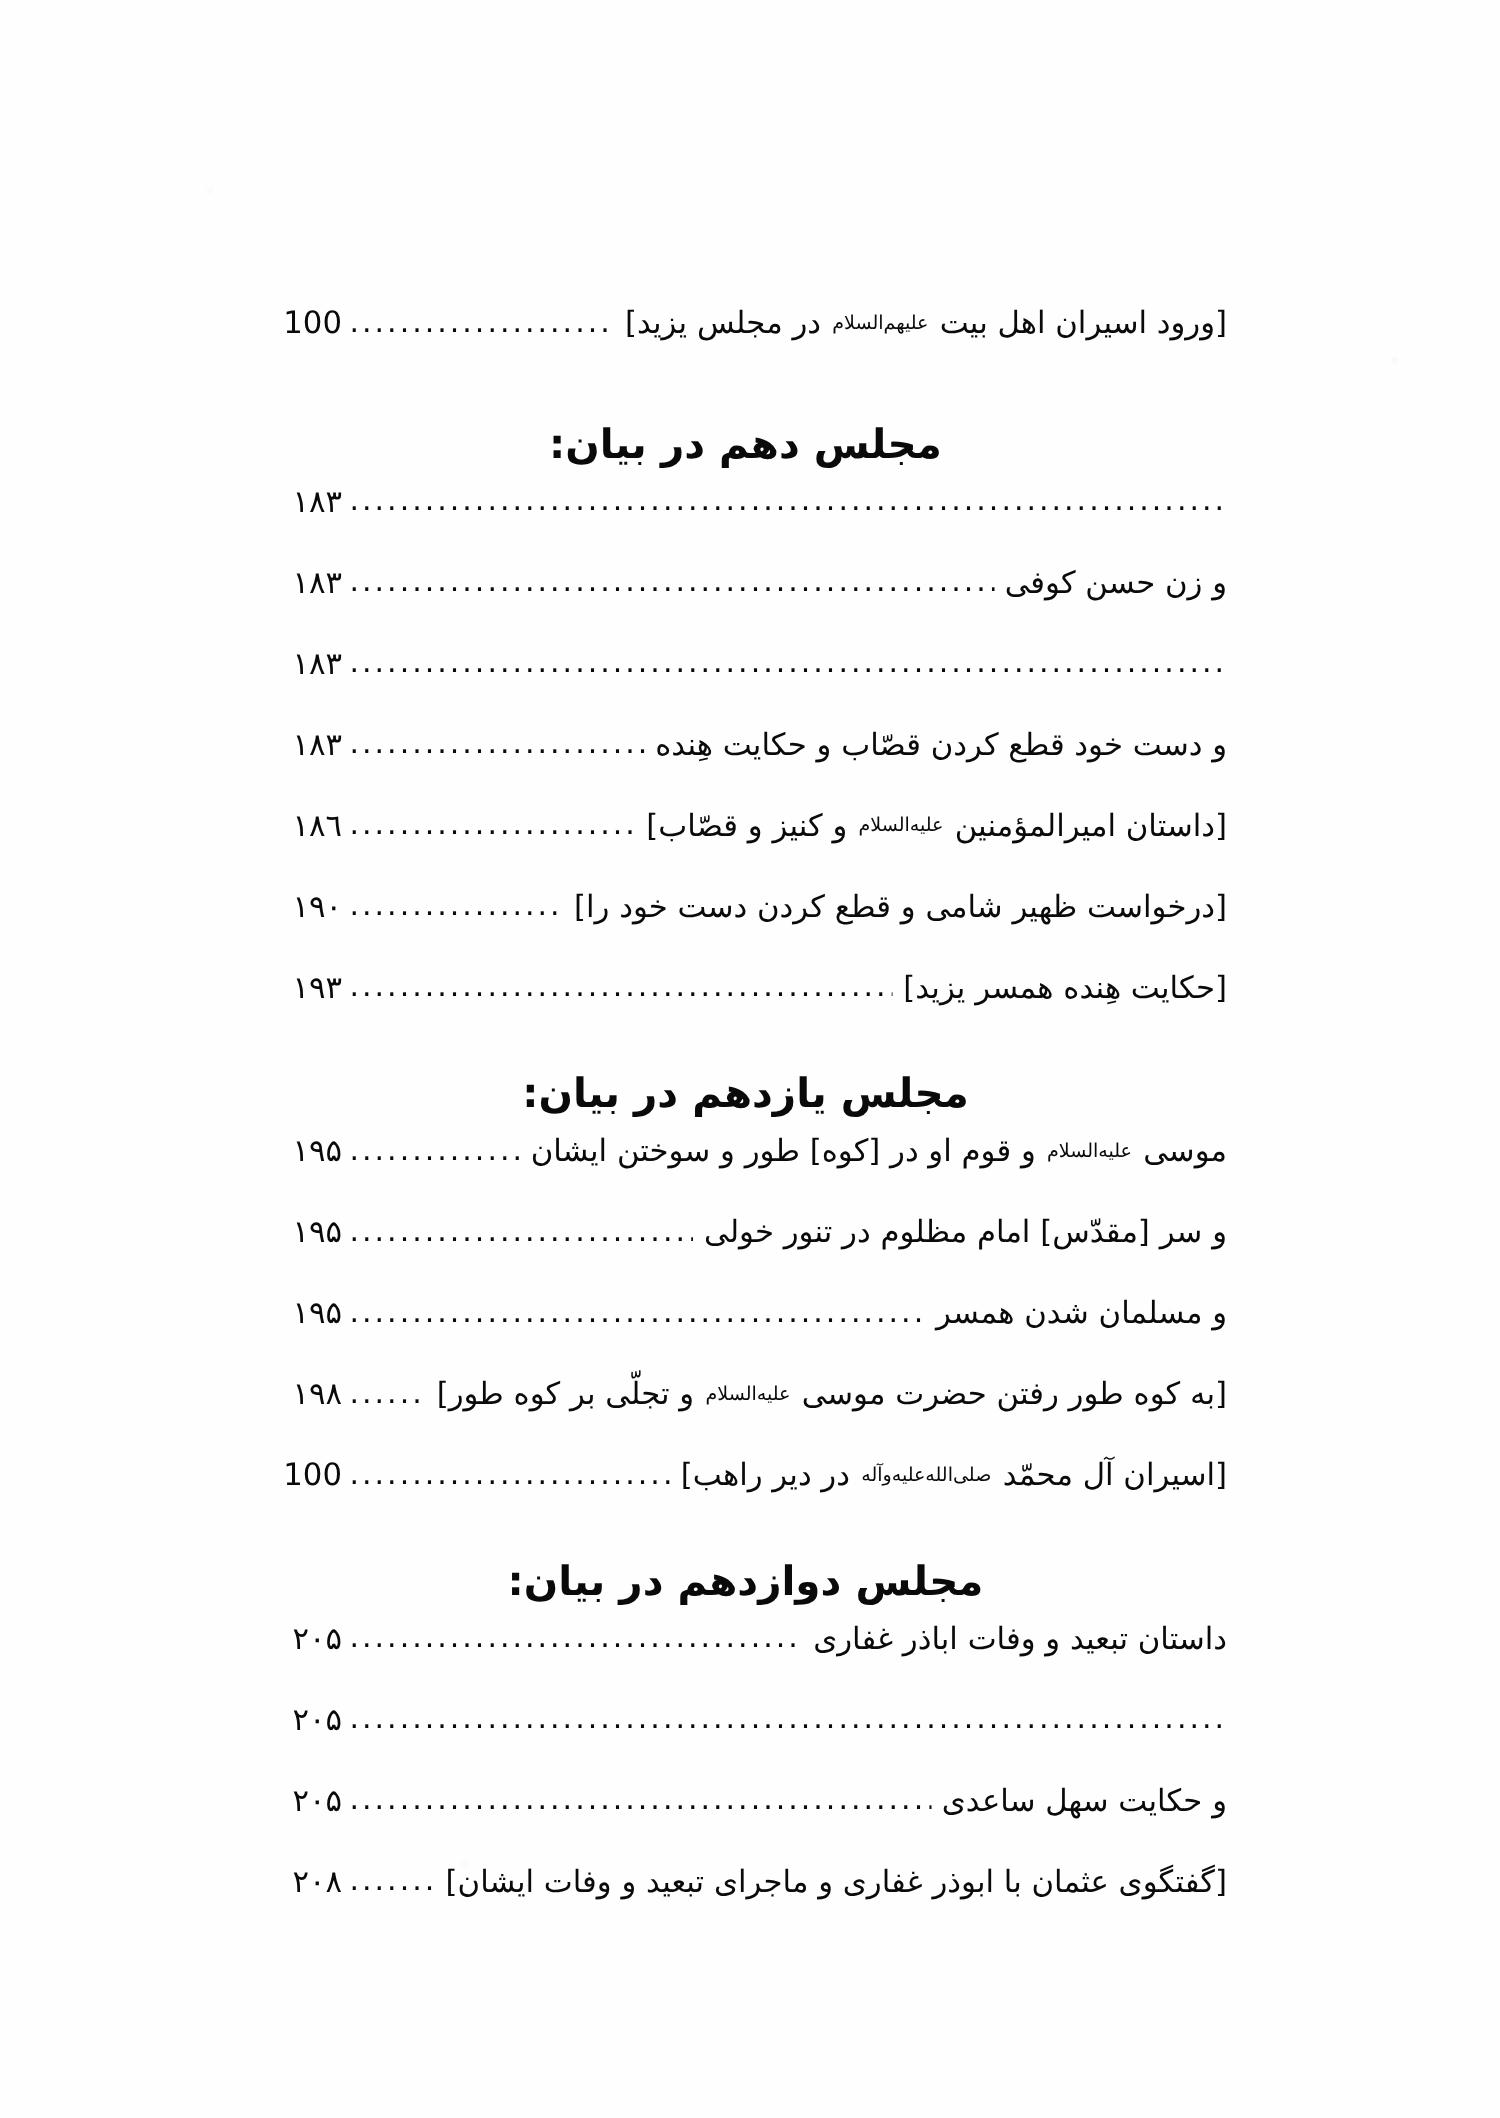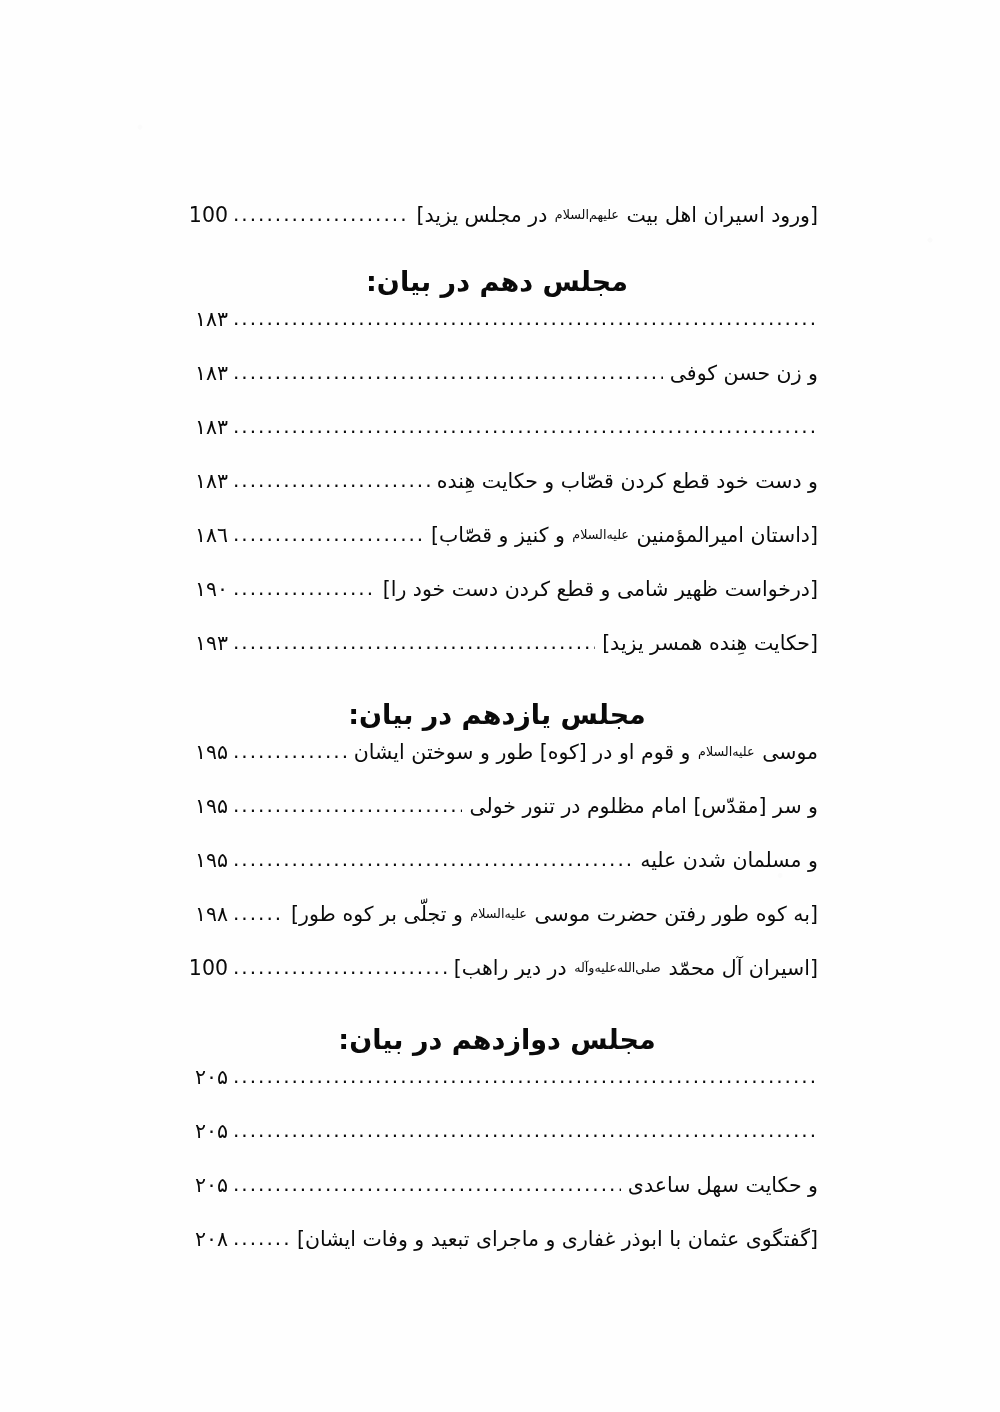--- a/index.html
+++ b/index.html
@@ -43,21 +43,21 @@
     font-weight: bold;
     font-size: 27px;
     line-height: 1.0;
     letter-spacing: -0.3px;
     direction: rtl;
     unicode-bidi: isolate;
     margin: 22px 0 14px 0;
     padding-right: 6px;
     white-space: nowrap;
   }
-  .section-heading.h-first { margin-top: 17px; }
+  .section-heading.h-first { margin-top: 32px; }
 
   
   .toc-entry {
     display: flex;
     flex-direction: row;          
     align-items: baseline;
     direction: rtl;
     width: 100%;
     font-size: 20.5px;
     line-height: 1.0;
@@ -153,36 +153,37 @@
         <span class="entry-title">موسی <span class="honorific">علیه‌السلام</span> و قوم او در [کوه] طور و سوختن ایشان</span>
         <span class="leader">................................................................................</span>
         <span class="entry-page">۱۹۵</span>
       </div>
       <div class="toc-entry">
         <span class="entry-title">و سر [مقدّس] امام مظلوم در تنور خولی</span>
         <span class="leader">................................................................................</span>
         <span class="entry-page">۱۹۵</span>
       </div>
       <div class="toc-entry">
-        <span class="entry-title">و مسلمان شدن علیه</span>
+        <span class="entry-title">و مسلمان شدن همسر</span>
         <span class="leader">................................................................................</span>
         <span class="entry-page">۱۹۵</span>
       </div>
       <div class="toc-entry">
         <span class="entry-title">[به کوه طور رفتن حضرت موسی <span class="honorific">علیه‌السلام</span> و تجلّی بر کوه طور]</span>
         <span class="leader">................................................................................</span>
         <span class="entry-page">۱۹۸</span>
       </div>
       <div class="toc-entry">
         <span class="entry-title">[اسیران آل محمّد <span class="honorific">صلی‌الله‌علیه‌وآله</span> در دیر راهب]</span>
         <span class="leader">................................................................................</span>
         <span class="entry-page">100</span>
       </div>
       <div class="section-heading">مجلس دوازدهم در بیان:</div>
       <div class="toc-entry">
+        <span class="entry-title">داستان تبعید و وفات اباذر غفاری</span>
         <span class="leader">................................................................................</span>
         <span class="entry-page">۲۰۵</span>
       </div>
       <div class="toc-entry">
         <span class="leader">................................................................................</span>
         <span class="entry-page">۲۰۵</span>
       </div>
       <div class="toc-entry">
         <span class="entry-title">و حکایت سهل ساعدی</span>
         <span class="leader">................................................................................</span>

